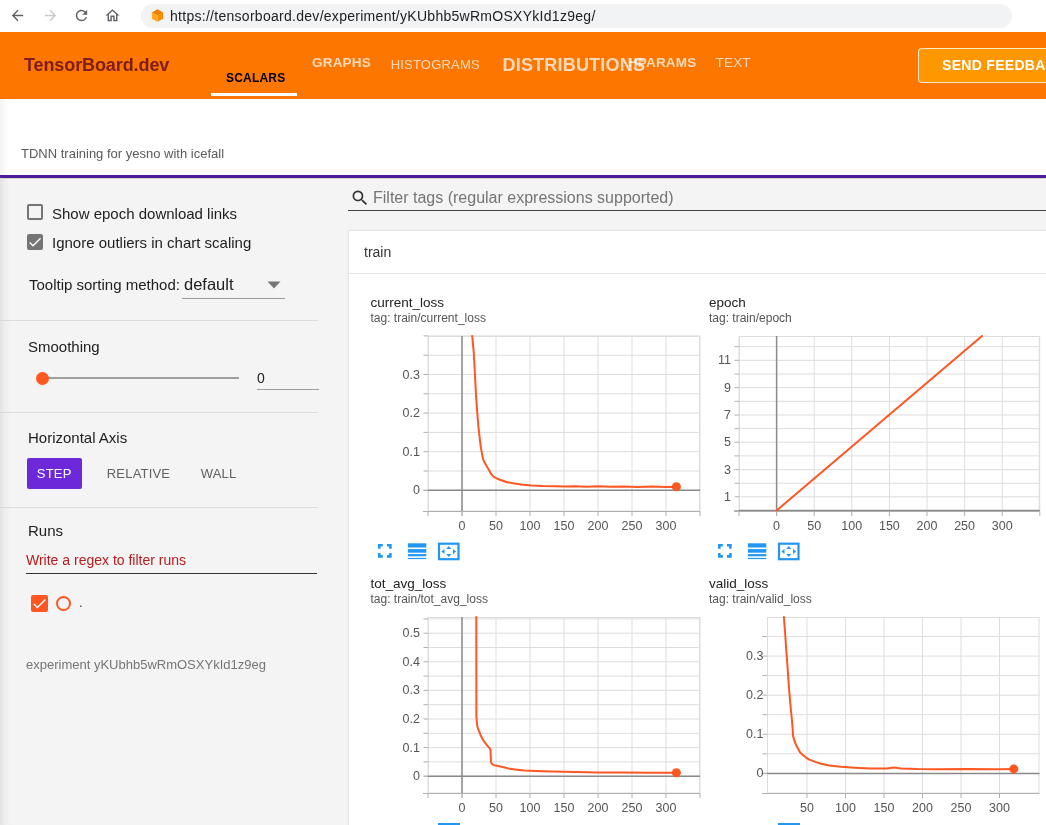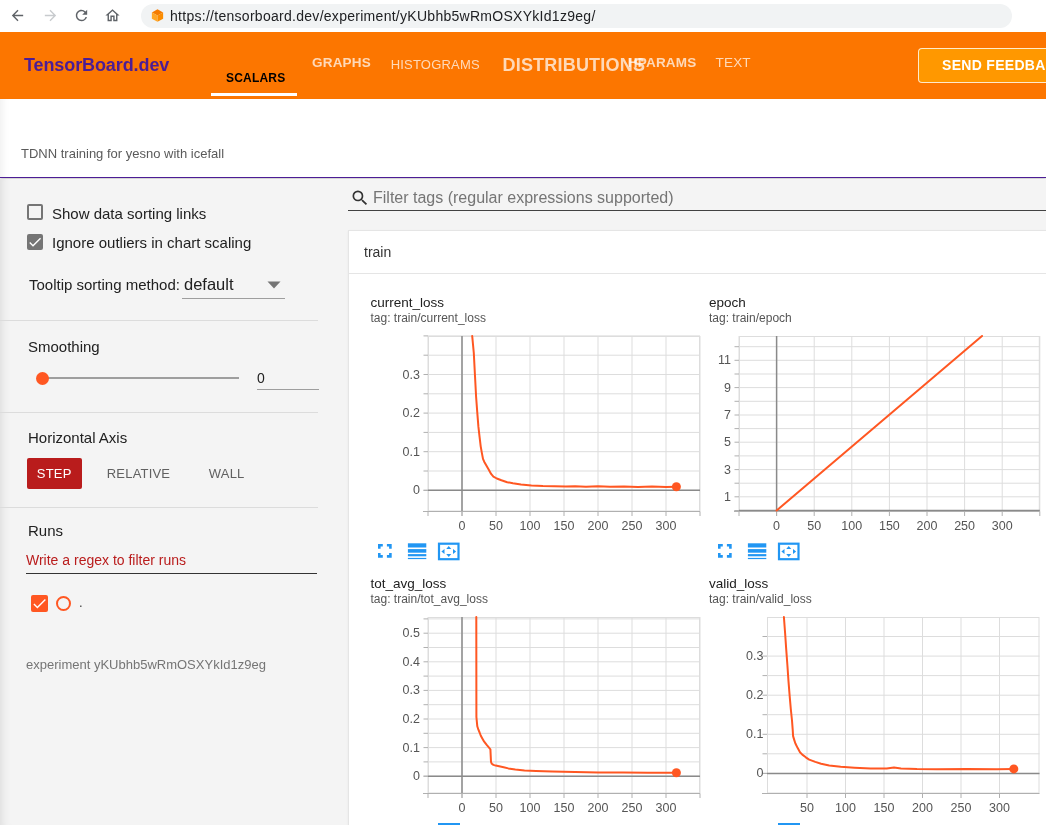--- a/index.html
+++ b/index.html
@@ -26,41 +26,41 @@
   <div class="abs" style="left:141px;top:4px;width:871px;height:24px;background:#f1f3f4;border-radius:12px"></div>
   <svg class="abs" style="left:150px;top:8px" width="15" height="15" viewBox="0 0 24 24">
     <polygon points="12,2 21,7 12,12 3,7" fill="#f57c00"></polygon>
     <polygon points="3,7 12,12 12,22 3,17" fill="#ffa726"></polygon>
     <polygon points="21,7 12,12 12,22 21,17" fill="#fb8c00"></polygon>
   </svg>
   <div class="abs" style="left:170px;top:8px;font-size:14px;color:#202124;letter-spacing:0.28px">https://tensorboard.dev/experiment/yKUbhb5wRmOSXYkId1z9eg/</div>
 </div>
 
 <div class="abs" style="left:0;top:32px;width:1046px;height:66.5px;background:#fc7600">
-  <div class="abs" style="left:24px;top:22.5px;font-size:18px;font-weight:bold;color:#4c1d95;letter-spacing:-0.1px">TensorBoard.dev</div>
+  <div class="abs" style="left:24px;top:22.5px;font-size:18px;font-weight:bold;color:#7f1d1d;letter-spacing:-0.1px">TensorBoard.dev</div>
   <div class="abs" style="left:226px;top:39px;font-size:12px;font-weight:bold;letter-spacing:0.2px;color:#000000">SCALARS</div>
   <div class="abs" style="left:211px;top:61.4px;width:86px;height:2.2px;background:#fff"></div>
   <div class="abs" style="left:312px;top:23.4px;font-size:13.5px;font-weight:bold;letter-spacing:0.2px;color:rgba(255,255,255,0.72)">GRAPHS</div>
   <div class="abs" style="left:390.7px;top:25px;font-size:13px;font-weight:normal;letter-spacing:0.2px;color:rgba(255,255,255,0.72)">HISTOGRAMS</div>
   <div class="abs" style="left:502.5px;top:23.4px;font-size:18px;font-weight:bold;letter-spacing:0.2px;color:rgba(255,255,255,0.72)">DISTRIBUTIONS</div>
   <div class="abs" style="left:627.8px;top:23.4px;font-size:13.5px;font-weight:bold;letter-spacing:0.2px;color:rgba(255,255,255,0.72)">HPARAMS</div>
   <div class="abs" style="left:715.5px;top:23.4px;font-size:13.5px;font-weight:normal;letter-spacing:0.2px;color:rgba(255,255,255,0.72)">TEXT</div>
   <div class="abs" style="left:918px;top:16px;width:160px;height:35px;background:#ff9800;border:1px solid rgba(255,255,255,0.8);border-radius:4px;color:#fff;font-size:14px;font-weight:bold;letter-spacing:0.3px;line-height:33px;padding-left:23px">SEND FEEDBACK</div>
 </div>
 
-<div class="abs" style="left:0;top:98.5px;width:1046px;height:79px;background:#fff;border-bottom:1px solid #4c1d95;box-shadow:inset 10px 0 8px -8px rgba(0,0,0,0.07), 0 2px 3px rgba(0,0,0,0.20)">
+<div class="abs" style="left:0;top:98.5px;width:1046px;height:79px;background:#fff;border-bottom:3px solid #4c1d95;box-shadow:inset 10px 0 8px -8px rgba(0,0,0,0.07), 0 2px 3px rgba(0,0,0,0.20)">
   <div class="abs" style="left:21px;top:47px;font-size:13px;color:#5a5a5a">TDNN training for yesno with icefall</div>
 </div>
 
 <div class="abs" style="left:0;top:178.5px;width:1046px;height:646.5px;background:#f4f4f4"></div>
 
 <div class="abs" style="left:0;top:178.5px;width:348px;height:646.5px;background:#f4f4f4;box-shadow:inset 10px 0 10px -8px rgba(0,0,0,0.10)">
 
   <div class="abs" style="left:26.5px;top:25.5px;width:16px;height:16px;border:2px solid #757575;border-radius:2px;background:transparent"></div>
-  <div class="abs" style="left:52px;top:26px;font-size:15px;color:#212121">Show data sorting links</div>
+  <div class="abs" style="left:52px;top:26px;font-size:15px;color:#212121">Show epoch download links</div>
 
   <div class="abs" style="left:26.5px;top:55px;width:16px;height:16px;background:#757575;border-radius:2px"></div>
   <svg class="abs" style="left:26.5px;top:55px" width="16" height="16" viewBox="0 0 24 24">
         <path d="M9 16.2 4.8 12l-1.4 1.4L9 19 21 7l-1.4-1.4z" fill="#fff"></path>
       </svg>
   <div class="abs" style="left:52px;top:55.5px;font-size:15px;color:#212121">Ignore outliers in chart scaling</div>
 
   <div class="abs" style="left:29px;top:97px;font-size:15px;color:#212121">Tooltip sorting method:</div>
   <div class="abs" style="left:184px;top:96px;font-size:16.5px;color:#212121">default</div>
   <div class="abs" style="left:181.5px;top:119px;width:103px;border-bottom:1px solid #9e9e9e"></div>
@@ -70,23 +70,23 @@
   <div class="abs" style="left:0;top:141px;width:318px;border-bottom:1px solid #dcdcdc"></div>
 
   <div class="abs" style="left:28px;top:159px;font-size:15px;color:#212121">Smoothing</div>
   <div class="abs" style="left:44px;top:198.5px;width:195px;height:2px;background:#9e9e9e"></div>
   <div class="abs" style="left:36px;top:193px;width:13px;height:13px;border-radius:50%;background:#ff5722"></div>
   <div class="abs" style="left:257px;top:191px;font-size:14px;color:#212121">0</div>
   <div class="abs" style="left:257px;top:210px;width:62px;border-bottom:1px solid #9e9e9e"></div>
   <div class="abs" style="left:0;top:233px;width:318px;border-bottom:1px solid #dcdcdc"></div>
 
   <div class="abs" style="left:28px;top:250.5px;font-size:15px;color:#212121">Horizontal Axis</div>
-  <div class="abs" style="left:26.5px;top:279px;width:55.5px;height:31px;background:#b91c1c;color:#fff;font-size:13px;letter-spacing:0.2px;text-align:center;line-height:31px;border-radius:2px">STEP</div>
+  <div class="abs" style="left:26.5px;top:279px;width:55.5px;height:31px;background:#6d28d9;color:#fff;font-size:13px;letter-spacing:0.2px;text-align:center;line-height:31px;border-radius:2px">STEP</div>
   <div class="abs" style="left:102.5px;top:279px;width:72px;height:31px;color:#616161;font-size:13px;letter-spacing:0.2px;text-align:center;line-height:31px">RELATIVE</div>
-  <div class="abs" style="left:192.5px;top:279px;width:52px;height:31px;color:#616161;font-size:13px;letter-spacing:0.2px;text-align:right;line-height:31px">WALL</div>
+  <div class="abs" style="left:192.5px;top:279px;width:52px;height:31px;color:#616161;font-size:13px;letter-spacing:0.2px;text-align:center;line-height:31px">WALL</div>
   <div class="abs" style="left:0;top:328px;width:318px;border-bottom:1px solid #dcdcdc"></div>
 
   <div class="abs" style="left:28px;top:343px;font-size:15px;color:#212121">Runs</div>
   <div class="abs" style="left:26px;top:373.5px;font-size:14px;color:#b91c1c">Write a regex to filter runs</div>
   <div class="abs" style="left:26px;top:394.5px;width:291px;border-bottom:1px solid #333"></div>
 
   <div class="abs" style="left:30.7px;top:416px;width:17px;height:17px;background:#ff5722;border-radius:2px"></div>
   <svg class="abs" style="left:30.7px;top:416px" width="17" height="17" viewBox="0 0 24 24">
         <path d="M9 16.2 4.8 12l-1.4 1.4L9 19 21 7l-1.4-1.4z" fill="#fff"></path>
       </svg>

